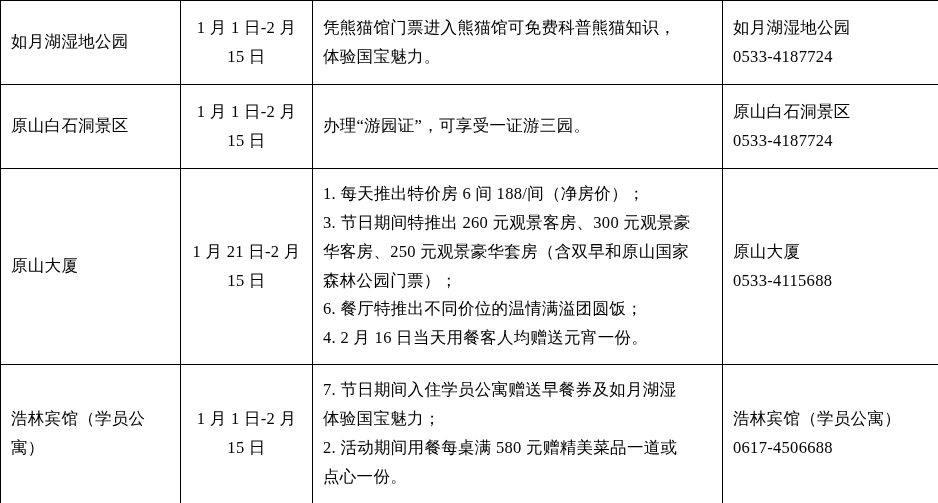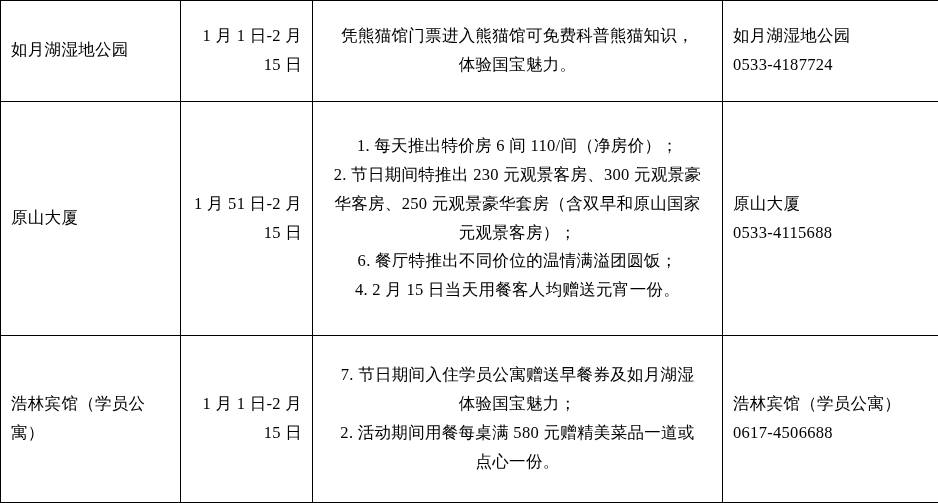--- a/index.html
+++ b/index.html
@@ -36,22 +36,22 @@
     letter-spacing: 0.3px;
     word-break: break-all;
   }
   
   col.c-name    { width: 180px; }
   col.c-date    { width: 132px; }
   col.c-content { width: 410px; }
   col.c-contact { width: 216px; }
 
   td.cell-name    { text-align: left; }
-  td.cell-date    { text-align: right; }
-  td.cell-content { text-align: center; }
+  td.cell-date    { text-align: center; }
+  td.cell-content { text-align: left; }
   td.cell-contact { text-align: left; }
 
   .line { display: block; white-space: normal; }
   .list-line { display: block; }
 
   
   tr.r1 { height: 84px; }
   tr.r2 { height: 84px; }
   tr.r3 { height: 196px; }
   tr.r4 { height: 139px; }
@@ -79,36 +79,52 @@
         <td class="cell-content">
           <span class="list-line">凭熊猫馆门票进入熊猫馆可免费科普熊猫知识，</span>
           <span class="list-line">体验国宝魅力。</span>
         </td>
         <td class="cell-contact">
           <span class="line">如月湖湿地公园</span>
           <span class="line">0533-4187724</span>
         </td>
       </tr>
 
+      <tr class="r2">
+        <td class="cell-name">
+          <span class="line">原山白石洞景区</span>
+        </td>
+        <td class="cell-date">
+          <span class="line">1 月 1 日-2 月</span>
+          <span class="line">15 日</span>
+        </td>
+        <td class="cell-content">
+          <span class="list-line">办理“游园证”，可享受一证游三园。</span>
+        </td>
+        <td class="cell-contact">
+          <span class="line">原山白石洞景区</span>
+          <span class="line">0533-4187724</span>
+        </td>
+      </tr>
 
       <tr class="r3">
         <td class="cell-name">
           <span class="line">原山大厦</span>
         </td>
         <td class="cell-date">
-          <span class="line">1 月 51 日-2 月</span>
+          <span class="line">1 月 21 日-2 月</span>
           <span class="line">15 日</span>
         </td>
         <td class="cell-content">
-          <span class="list-line">1. 每天推出特价房 6 间 110/间（净房价）；</span>
-          <span class="list-line">2. 节日期间特推出 230 元观景客房、300 元观景豪</span>
+          <span class="list-line">1. 每天推出特价房 6 间 188/间（净房价）；</span>
+          <span class="list-line">3. 节日期间特推出 260 元观景客房、300 元观景豪</span>
           <span class="list-line">华客房、250 元观景豪华套房（含双早和原山国家</span>
-          <span class="list-line">元观景客房）；</span>
+          <span class="list-line">森林公园门票）；</span>
           <span class="list-line">6. 餐厅特推出不同价位的温情满溢团圆饭；</span>
-          <span class="list-line">4. 2 月 15 日当天用餐客人均赠送元宵一份。</span>
+          <span class="list-line">4. 2 月 16 日当天用餐客人均赠送元宵一份。</span>
         </td>
         <td class="cell-contact">
           <span class="line">原山大厦</span>
           <span class="line">0533-4115688</span>
         </td>
       </tr>
 
       <tr class="r4">
         <td class="cell-name">
           <span class="line">浩林宾馆（学员公寓）</span>

